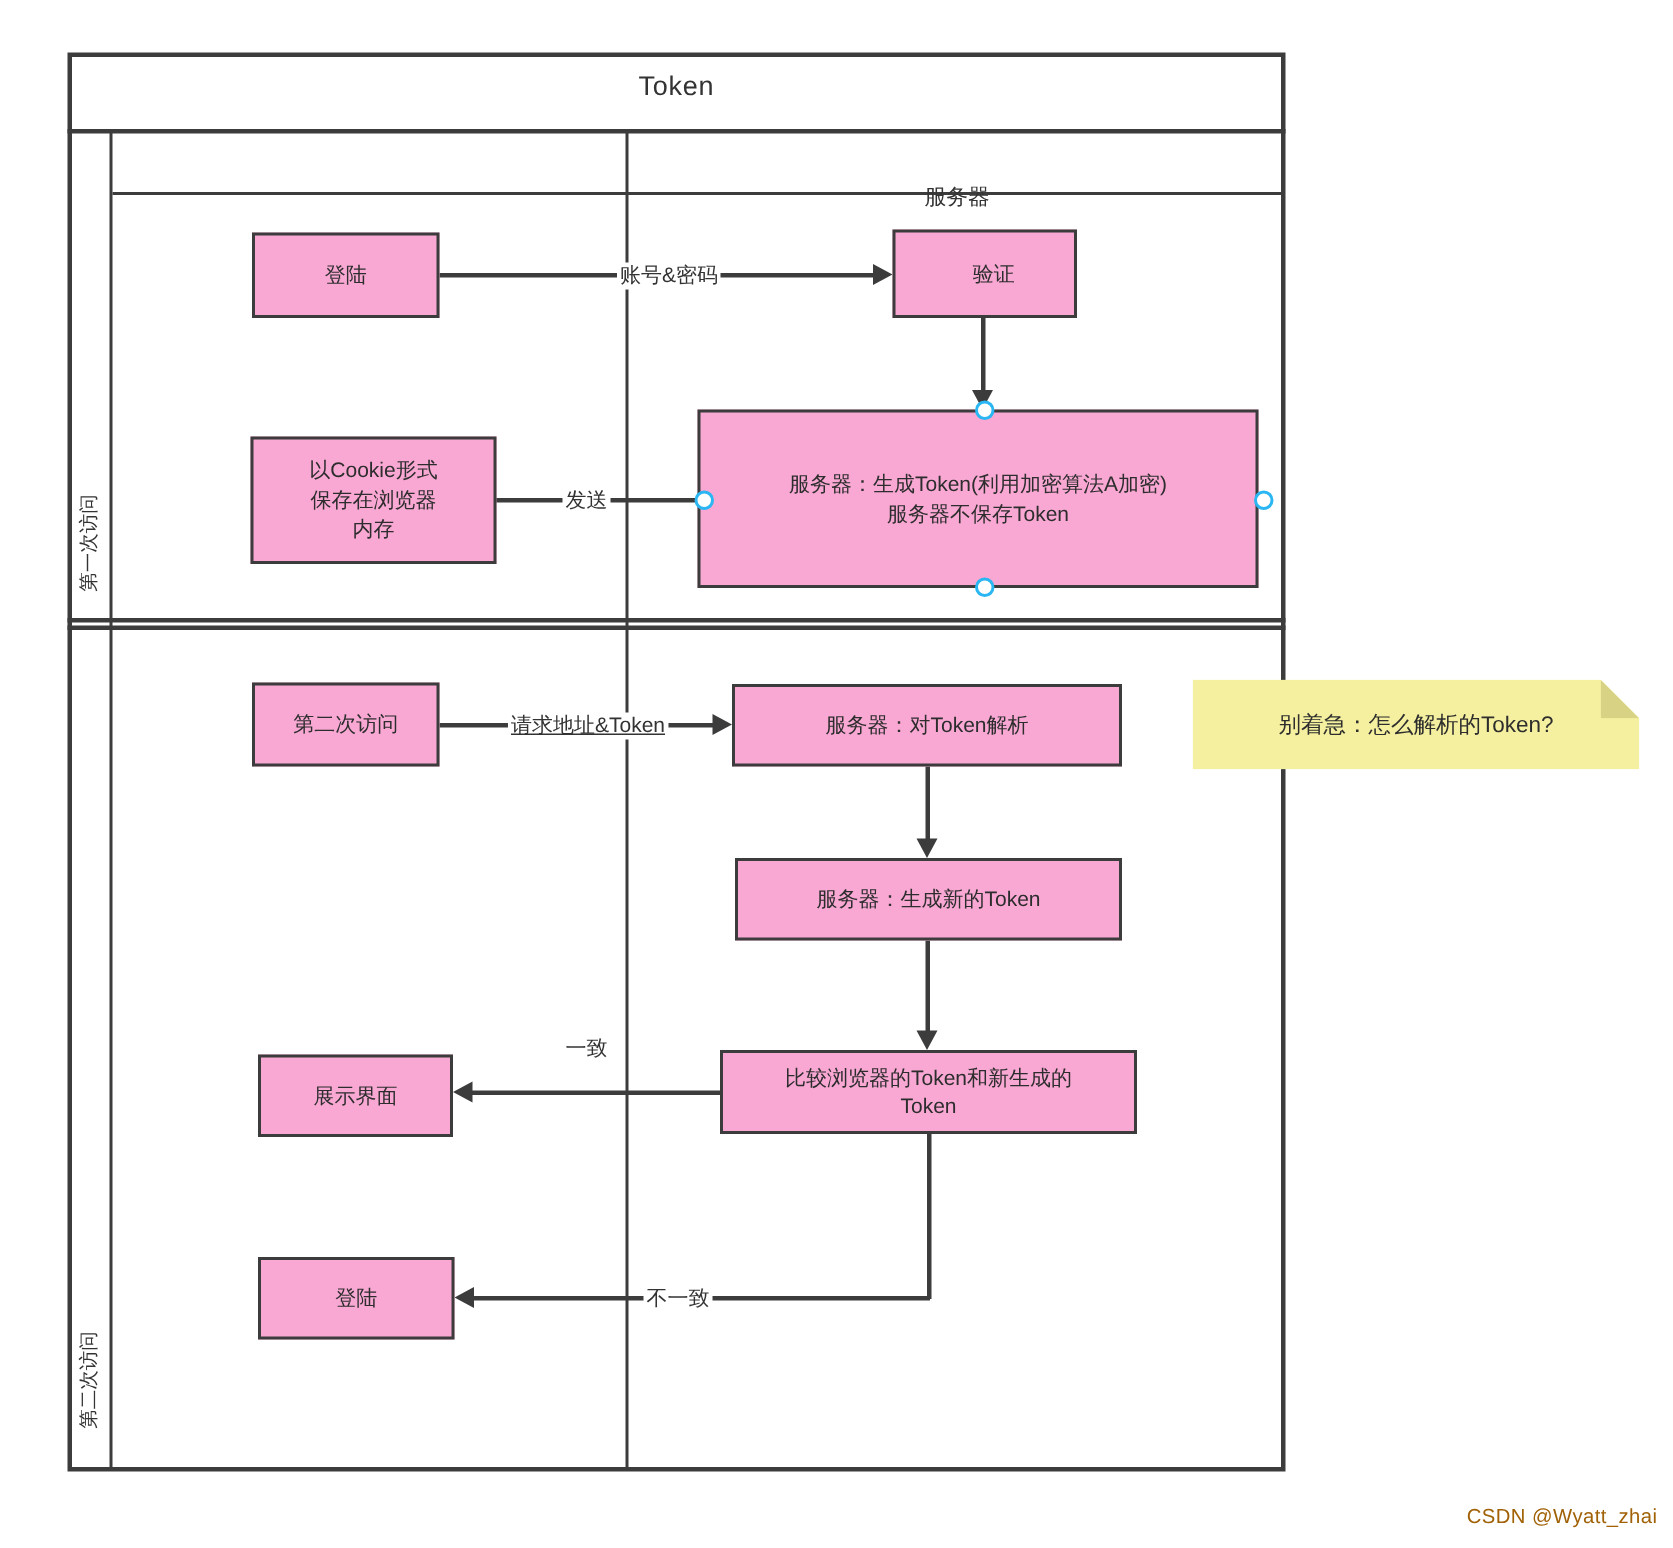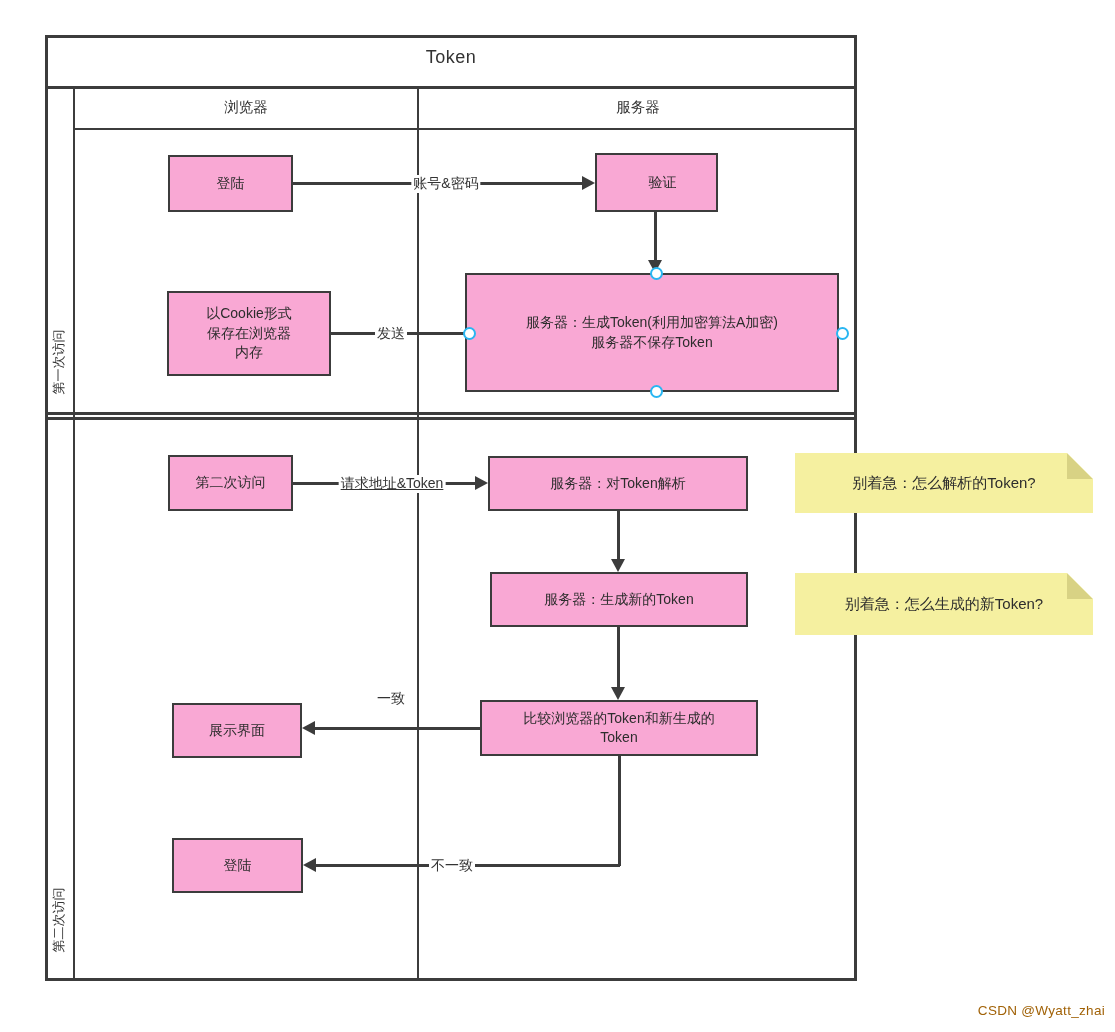--- a/index.html
+++ b/index.html
@@ -57,22 +57,21 @@
 
   <div class="vline" style="left:73px;top:88px;height:891px;width:2px;"></div>
 
   <div class="vline" style="left:417px;top:88px;height:891px;width:2px;"></div>
 
   <div class="hline" style="left:75px;top:128px;width:780px;height:2px;"></div>
 
   <div class="hline" style="left:45px;top:412px;width:812px;"></div>
   <div class="hline" style="left:45px;top:417px;width:812px;"></div>
 
-  <div class="col-header" style="left:75px;width:342px;">浏览器</div>
-  <div class="col-header" style="left:419px;width:438px;">服务器</div>
+  <div class="col-header" style="left:419px;width:438px;margin-top:24px;">服务器</div>
 
   <div class="lane-label" style="left:-6px;top:353px;">第一次访问</div>
   <div class="lane-label" style="left:-6px;top:911px;">第二次访问</div>
 
   <div class="hline" style="left:293px;top:182px;width:291px;"></div>
   <div class="ah ah-right" style="left:582px;top:176px;"></div>
   <div class="edge-label" style="left:446px;top:184px;">账号&amp;密码</div>
 
   <div class="vline" style="left:654px;top:212px;height:50px;"></div>
   <div class="ah ah-down" style="left:648px;top:260px;"></div>
@@ -137,20 +136,16 @@
 
   <div class="handle" style="left:650px;top:267px;"></div>
   <div class="handle" style="left:463px;top:327px;"></div>
   <div class="handle" style="left:836px;top:327px;"></div>
   <div class="handle" style="left:650px;top:385px;"></div>
 
   <div class="note" style="left:795px;top:453px;width:298px;height:60px;">
     <span>别着急：怎么解析的Token?</span>
     <span class="fold"></span>
   </div>
-  <div class="note" style="left:795px;top:573px;width:298px;height:62px;">
-    <span>别着急：怎么生成的新Token?</span>
-    <span class="fold"></span>
-  </div>
 
   <div class="watermark">CSDN @Wyatt_zhai</div>
 
 </div>
 
 </body></html>

